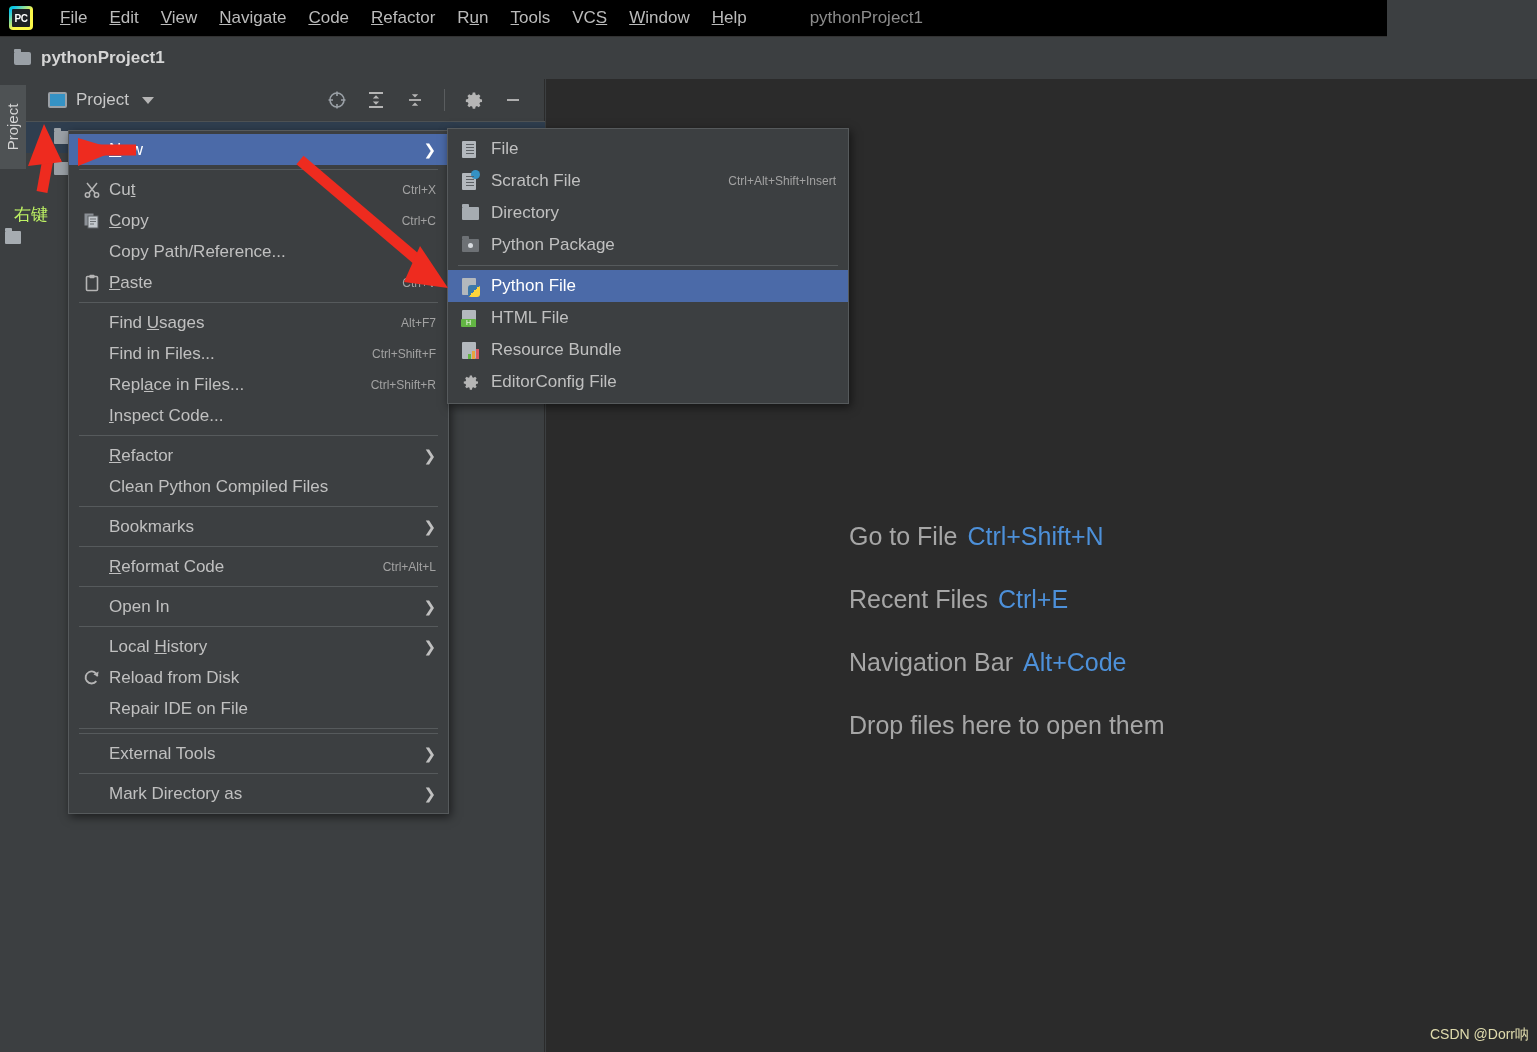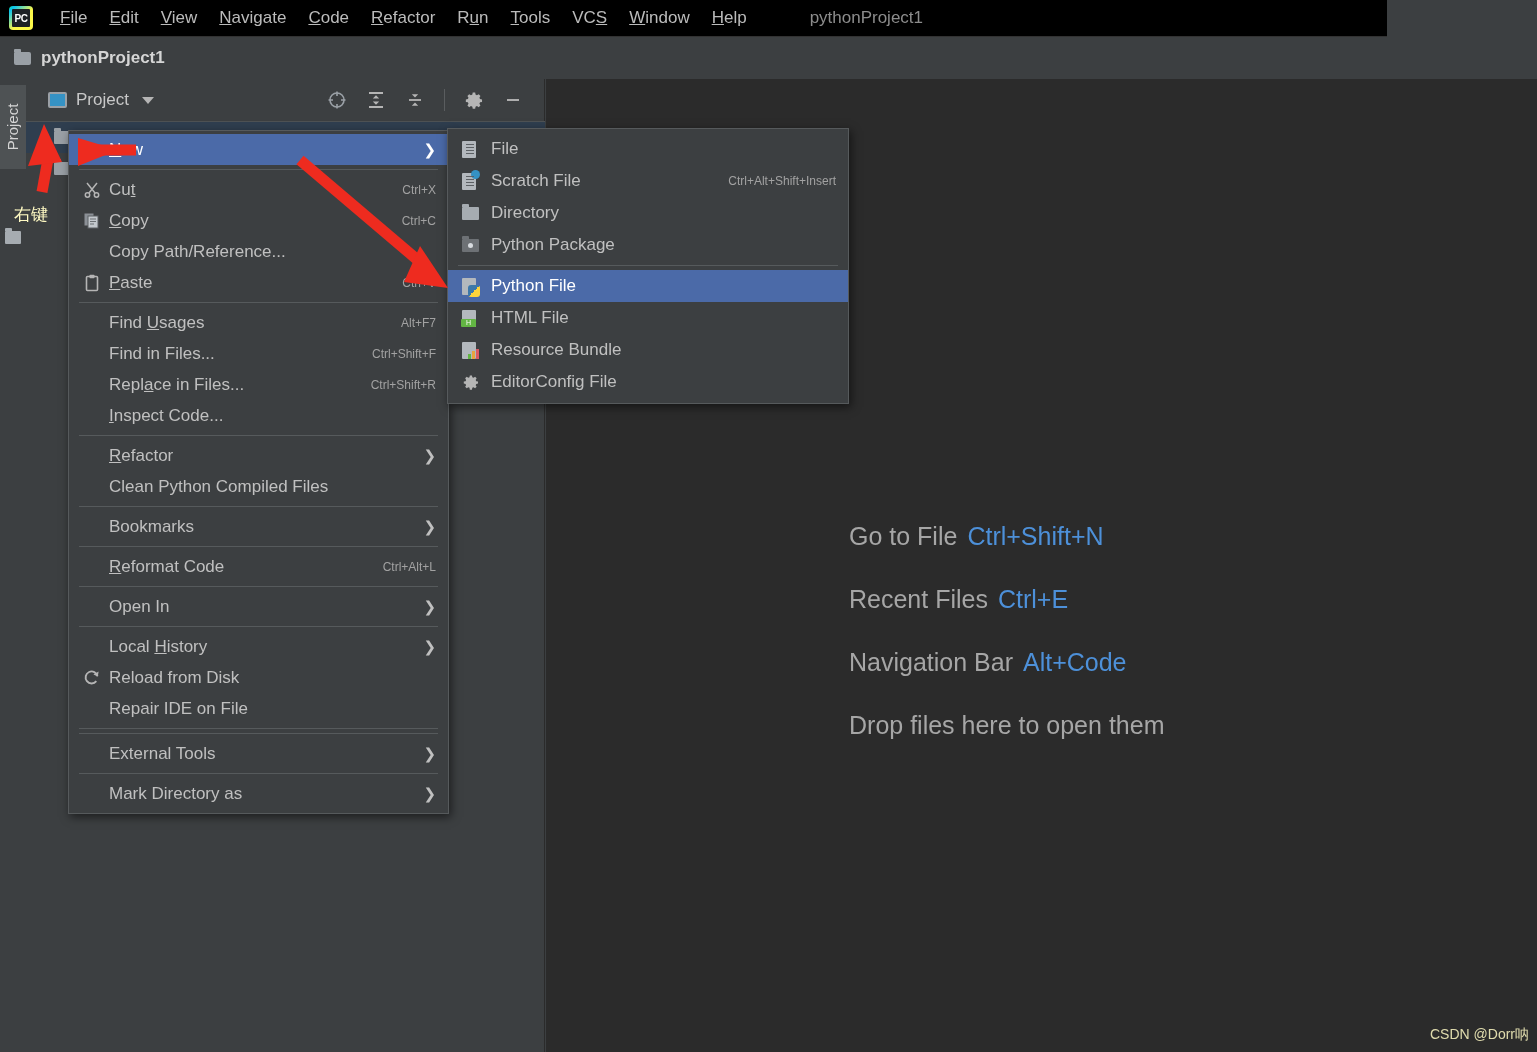--- a/index.html
+++ b/index.html
@@ -248,21 +248,21 @@
   }
   .i-res .bars b:nth-child(1){ left:0; height:5px; background:#62b543; }
   .i-res .bars b:nth-child(2){ left:4px; height:8px; background:#e8a33d; }
   .i-res .bars b:nth-child(3){ left:8px; height:10px; background:#db5860; }
 
   
   .anno { position:absolute; left:0; top:0; width:1537px; height:1052px;
           pointer-events:none; z-index: 60; }
   .anno-text {
     position: absolute; left: 14px; top: 203px;
-    color: #fef9c3; font-size: 17px; z-index: 61;
+    color: #bef264; font-size: 17px; z-index: 61;
     font-family: "DejaVu Sans", sans-serif;
   }
 </style>
 </head>
 <body>
 
 <div id="app">
 
   <div class="menubar">
     <div class="pc-logo">

